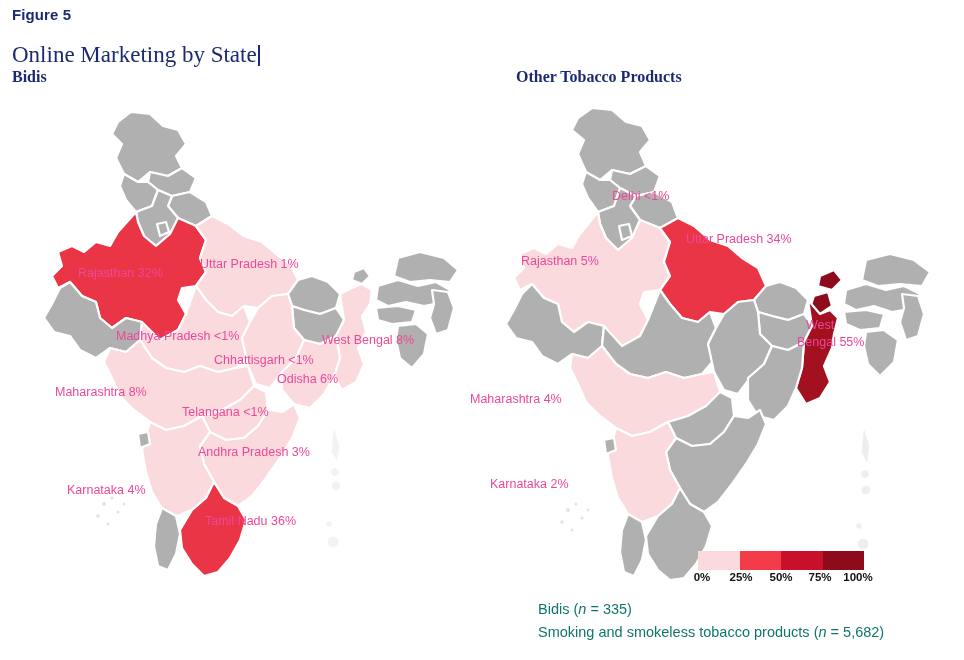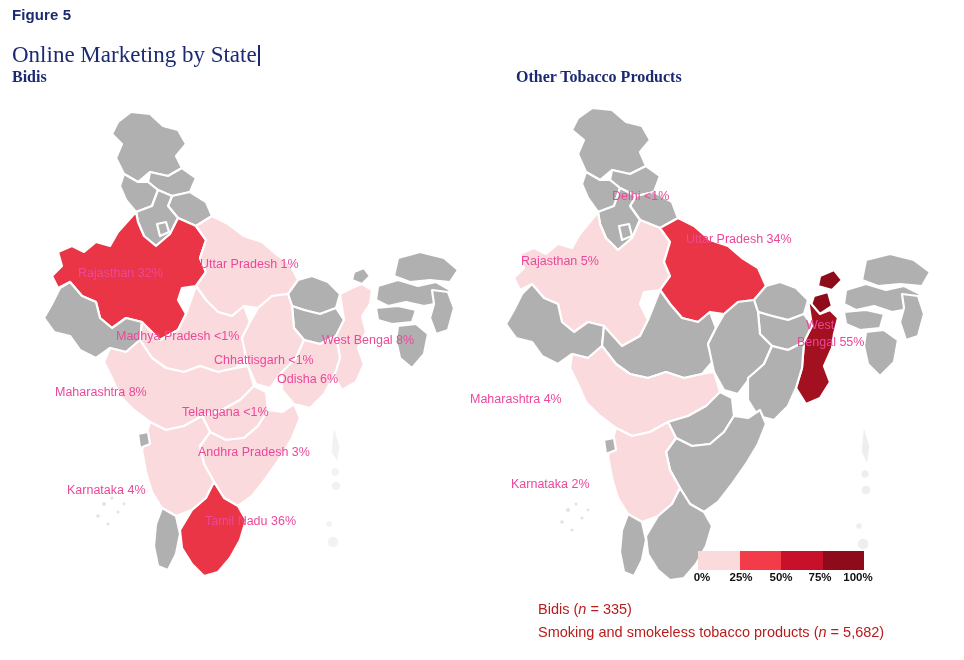--- a/index.html
+++ b/index.html
@@ -52,21 +52,21 @@
   .legend-ticks{position:relative;height:16px;width:166px;}
   .legend-ticks span{
     position:absolute;top:1px;
     font-family:"Liberation Sans", sans-serif;
     font-size:11.5px;font-weight:bold;color:#111;
     transform:translateX(-50%);
   }
   .footnotes{
     position:absolute;left:538px;top:598px;
     font-family:"Liberation Sans", sans-serif;
-    font-size:14.5px;color:#b91c1c;line-height:23px;
+    font-size:14.5px;color:#0f766e;line-height:23px;
   }
   .footnotes i{font-style:italic;}
 </style>
 </head>
 <body>
 
 <div class="fig-label">Figure 5</div>
 <div class="fig-title"><span>Online Marketing by State</span><span class="caret"></span></div>
 
 <div class="panel-title" id="title-left">Bidis</div>
@@ -218,21 +218,21 @@
 <div class="lbl" style="left:198px;top:445px">Andhra Pradesh 3%</div>
 <div class="lbl" style="left:67px;top:483px">Karnataka 4%</div>
 <div class="lbl" style="left:205px;top:514px">Tamil Nadu 36%</div>
 
 <div class="lbl" style="left:612px;top:189px">Delhi &lt;1%</div>
 <div class="lbl" style="left:686px;top:232px">Uttar Pradesh 34%</div>
 <div class="lbl" style="left:521px;top:254px">Rajasthan 5%</div>
 <div class="lbl" style="left:806px;top:318px">West</div>
 <div class="lbl" style="left:797px;top:335px">Bengal 55%</div>
 <div class="lbl" style="left:470px;top:392px">Maharashtra 4%</div>
-<div class="lbl" style="left:511px;top:477px">Karnataka 2%</div>
+<div class="lbl" style="left:490px;top:477px">Karnataka 2%</div>
 
 <div class="legend">
   <div class="legend-bar">
     <span id="lb0" style="background: rgb(250, 218, 221);"></span>
     <span id="lb1" style="background: rgb(244, 59, 74);"></span>
     <span id="lb2" style="background: rgb(201, 16, 42);"></span>
     <span id="lb3" style="background: rgb(142, 11, 28);"></span>
   </div>
   <div class="legend-ticks">
     <span style="left:4px">0%</span>

